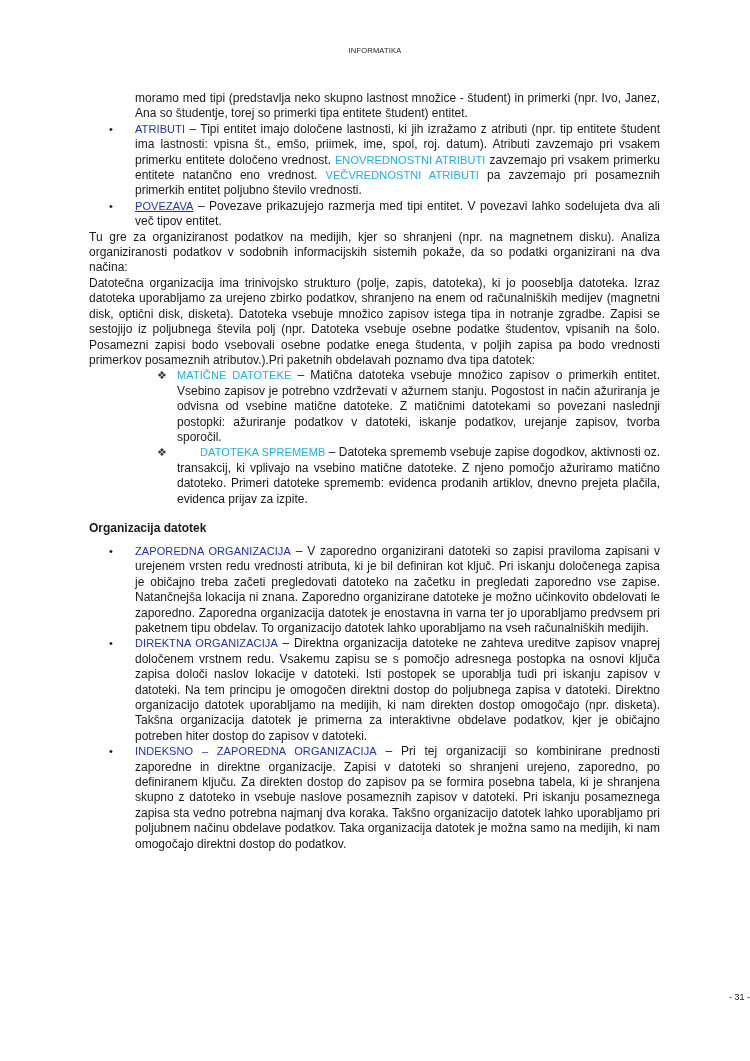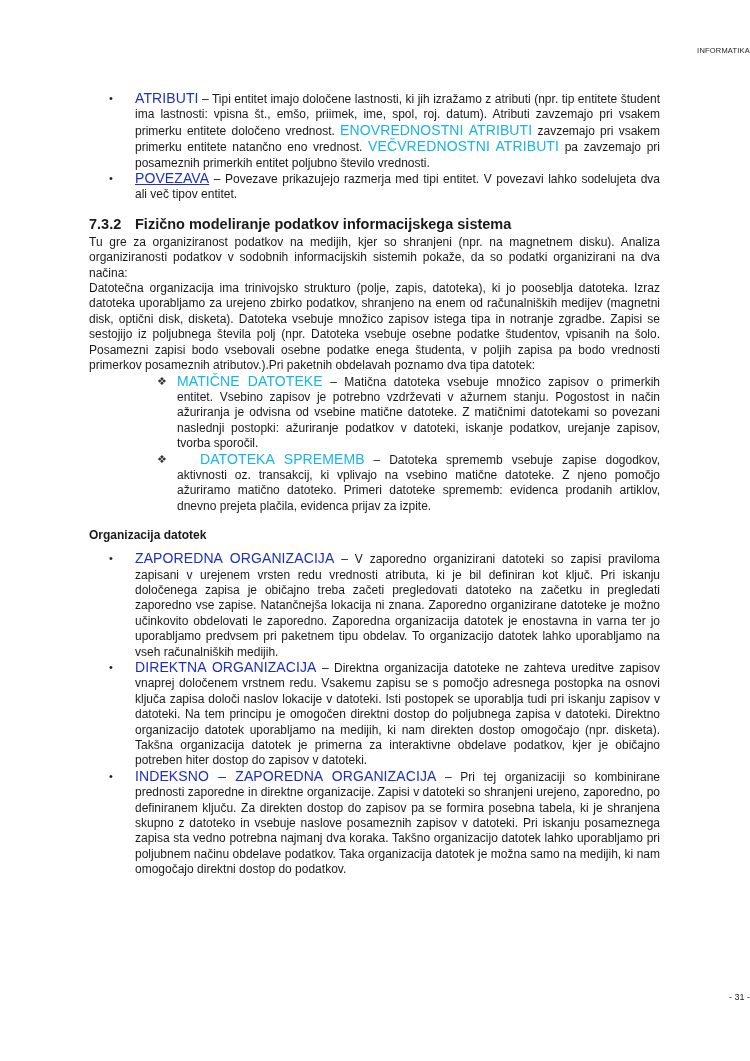--- a/index.html
+++ b/index.html
@@ -1,58 +1,56 @@
 <!DOCTYPE html>
 <html><head>
 <meta charset="utf-8">
 <style>
   html, body { margin:0; padding:0; background:#ffffff; }
   body { width:750px; height:1061px; position:relative; overflow:hidden;
          font-family:"Liberation Sans", sans-serif; color:#1a1a1a; }
-  .header { position:absolute; top:46px; left:0; width:750px; text-align:right;
+  .header { position:absolute; top:46px; left:0; width:750px; text-align:center;
             font-size:7.5px; letter-spacing:0.2px; color:#222; }
   .content { position:absolute; top:91px; left:89px; width:571px; font-size:12px; line-height:15.4px; }
   p { margin:0; text-align:justify; }
   .indent { padding-left:46px; }
   ul.bul { list-style:none; margin:0; padding:0; }
   ul.bul li { position:relative; padding-left:46px; text-align:justify; }
   ul.bul li .bullet { position:absolute; left:20px; top:0; font-size:11px; }
   ul.dia { list-style:none; margin:0; padding:0; }
   ul.dia li { position:relative; padding-left:88px; text-align:justify; }
   ul.dia li .bullet { position:absolute; left:68px; top:0; font-size:11px; color:#333; }
-  .term { font-size:14px; letter-spacing:0.1px; }
+  .term { font-size:11px; letter-spacing:0.1px; }
   .blue { color:#1f2fbf; }
   .cyan { color:#18b4e6; }
   h2 { margin:12px 0 2px 0; font-size:14.5px; font-weight:bold; line-height:18px; }
   h2 .num { display:inline-block; width:46px; }
   h3 { margin:14px 0 5px 0; font-size:12px; font-weight:bold; line-height:15px; }
   h3 .num { display:inline-block; width:55px; }
   h4 { margin:14px 0 8px 0; font-size:12px; font-weight:bold; line-height:15px; }
   .footer { position:absolute; top:992px; left:0; width:750px; text-align:right; font-size:9px; color:#222; }
 </style>
 </head>
 <body>
 
 <div class="header">INFORMATIKA</div>
 
 <div class="content">
+  <p class="indent">moramo med tipi (predstavlja neko skupno lastnost množice - študent) in primerki (npr. Ivo, Janez, Ana so študentje, torej so primerki tipa entitete študent) entitet.</p>
   <ul class="bul">
     <li>
       <span class="bullet">•</span>
       <span class="term blue" style="color: rgb(31, 47, 191);">ATRIBUTI</span><span> – Tipi entitet imajo določene lastnosti, ki jih izražamo z atributi (npr. tip entitete študent ima lastnosti: vpisna št., emšo, priimek, ime, spol, roj. datum). Atributi zavzemajo pri vsakem primerku entitete določeno vrednost. </span><span class="term cyan" style="color: rgb(24, 180, 230);">ENOVREDNOSTNI ATRIBUTI</span><span> zavzemajo pri vsakem primerku entitete natančno eno vrednost. </span><span class="term cyan" style="color: rgb(24, 180, 230);">VEČVREDNOSTNI ATRIBUTI</span><span> pa zavzemajo pri posameznih primerkih entitet poljubno število vrednosti.</span>
     </li>
     <li>
       <span class="bullet">•</span>
       <span class="term blue" style="color: rgb(31, 47, 191); text-decoration: underline;">POVEZAVA</span><span> – Povezave prikazujejo razmerja med tipi entitet. V povezavi lahko sodelujeta dva ali več tipov entitet.</span>
     </li>
   </ul>
 
-  <h2>
-    <span class="num">7.3.2</span><span>Fizično modeliranje podatkov informacijskega sistema</span>
-  </h2>
   <p>Tu gre za organiziranost podatkov na medijih, kjer so shranjeni (npr. na magnetnem disku). Analiza organiziranosti podatkov v sodobnih informacijskih sistemih pokaže, da so podatki organizirani na dva načina:</p>
 
   <p>Datotečna organizacija ima trinivojsko strukturo (polje, zapis, datoteka), ki jo pooseblja datoteka. Izraz datoteka uporabljamo za urejeno zbirko podatkov, shranjeno na enem od računalniških medijev (magnetni disk, optični disk, disketa). Datoteka vsebuje množico zapisov istega tipa in notranje zgradbe. Zapisi se sestojijo iz poljubnega števila polj (npr. Datoteka vsebuje osebne podatke študentov, vpisanih na šolo. Posamezni zapisi bodo vsebovali osebne podatke enega študenta, v poljih zapisa pa bodo vrednosti primerkov posameznih atributov.).Pri paketnih obdelavah poznamo dva tipa datotek:</p>
   <ul class="dia">
     <li>
       <span class="bullet">❖</span>
       <span class="term cyan" style="color: rgb(24, 180, 230);">MATIČNE DATOTEKE</span><span> – Matična datoteka vsebuje množico zapisov o primerkih entitet. Vsebino zapisov je potrebno vzdrževati v ažurnem stanju. Pogostost in način ažuriranja je odvisna od vsebine matične datoteke. Z matičnimi datotekami so povezani naslednji postopki: ažuriranje podatkov v datoteki, iskanje podatkov, urejanje zapisov, tvorba sporočil.</span>
     </li>
     <li>
       <span class="bullet">❖</span>

